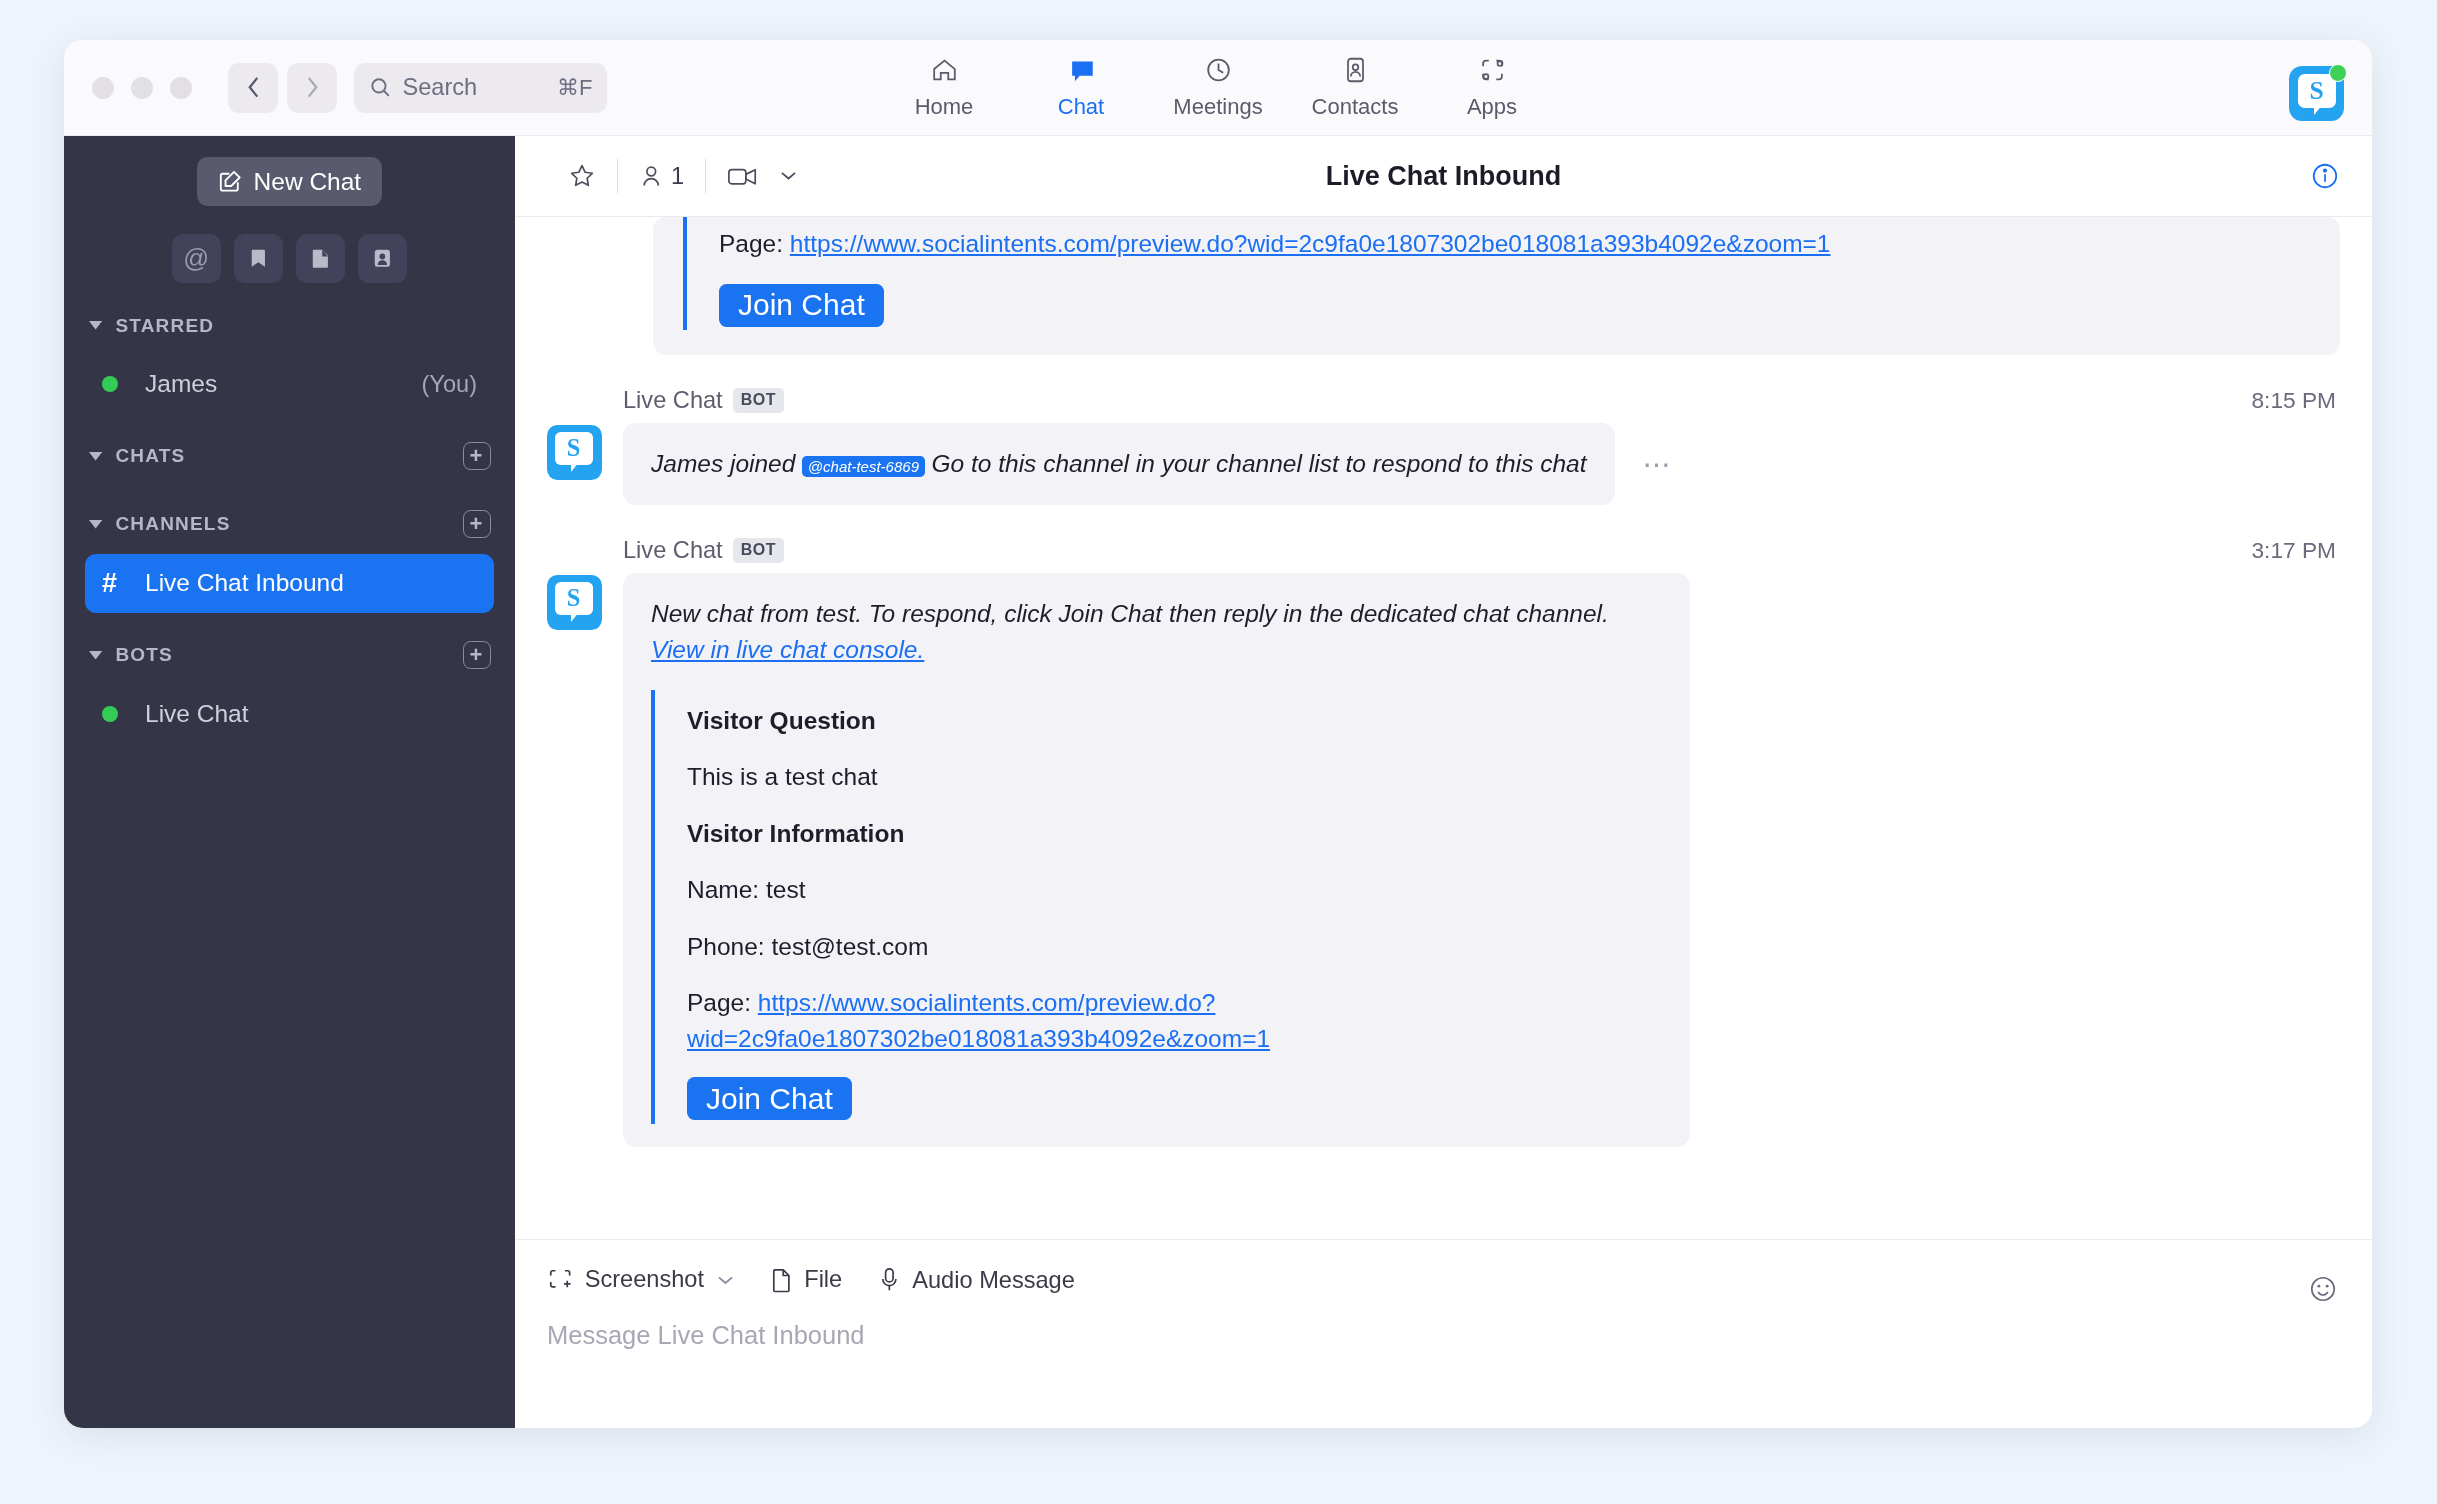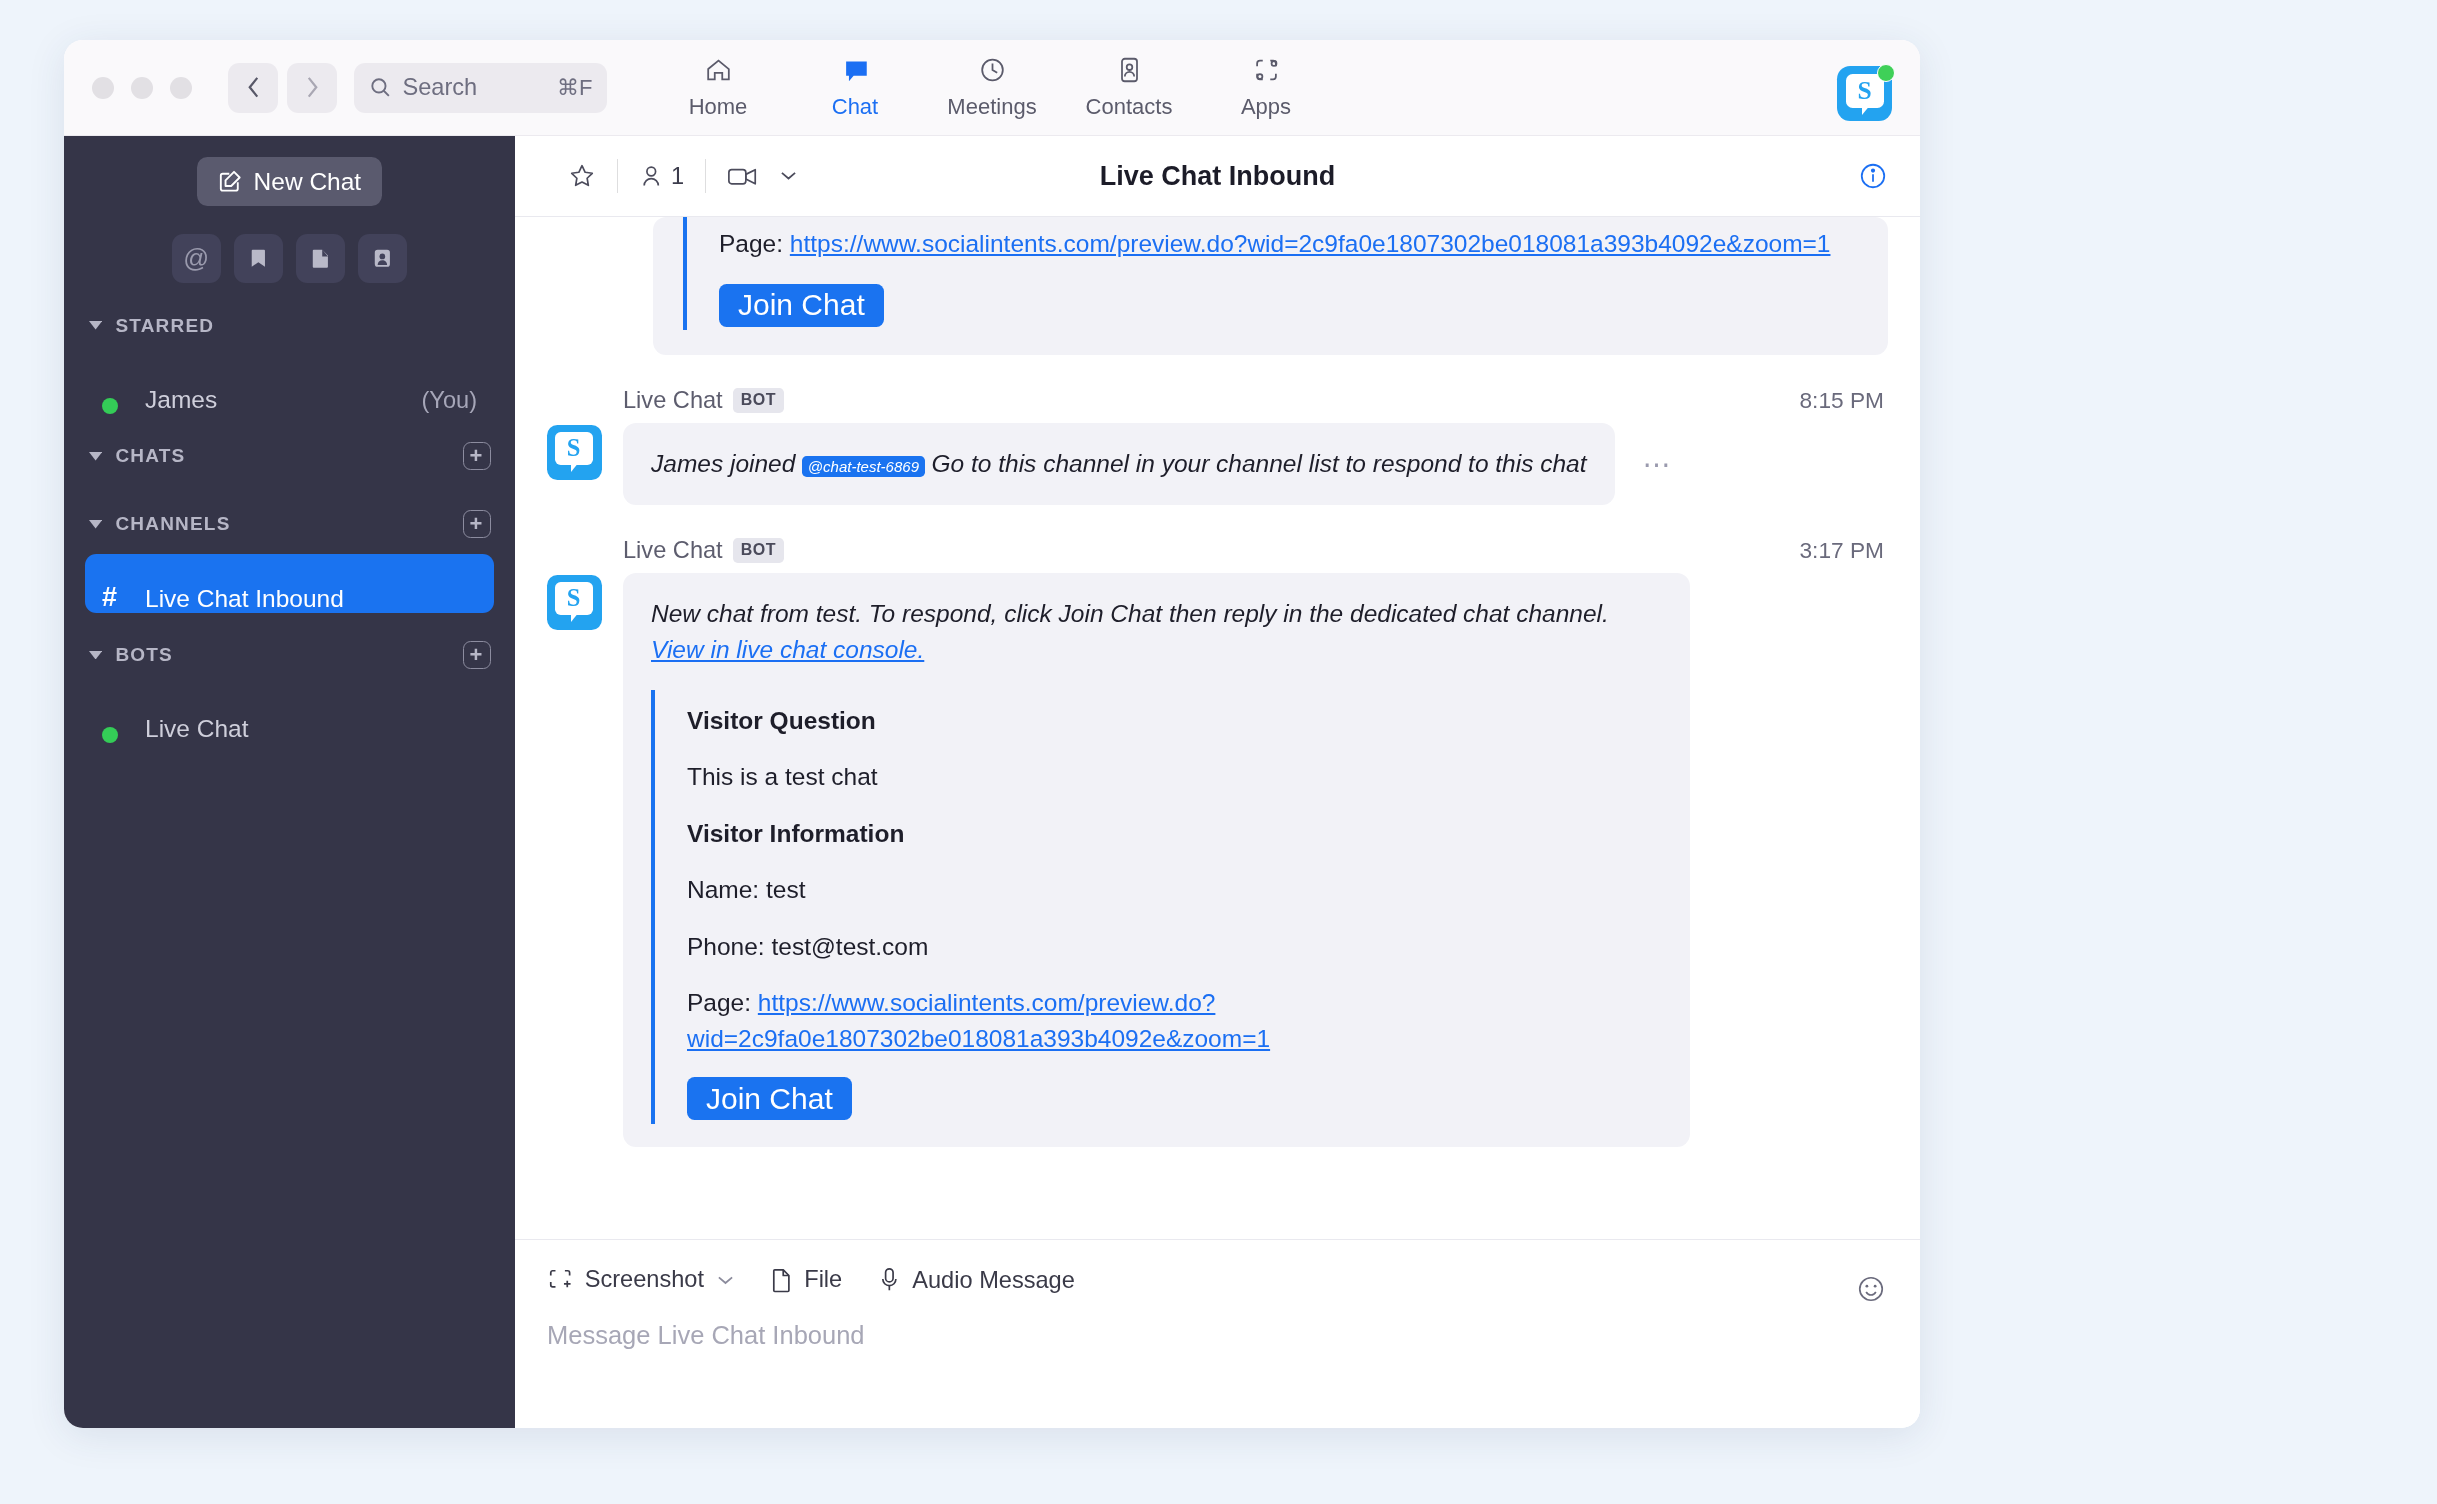--- a/index.html
+++ b/index.html
@@ -6,21 +6,21 @@
   html, body {
     width: 2438px; height: 1505px;
     background: #eef4fb;
     font-family: "Liberation Sans", sans-serif;
     overflow: hidden;
   }
 
   .app-window {
     position: absolute;
     left: 64px; top: 40px;
-    width: 1856px; height: 1388px;
+    width: 2308px; height: 1388px;
     background: #ffffff;
     border-radius: 19px;
     box-shadow: 0 7.6px 38px rgba(40,60,100,0.10);
     overflow: hidden;
     display: flex;
     flex-direction: column;
   }
 
   
   .titlebar {
@@ -161,21 +161,21 @@
   .plusbtn {
     width: 28px; height: 28px;
     border: 1.5px solid #8c8c9f;
     border-radius: 7.6px;
     color: #b6b6c6;
     display:flex; align-items:center; justify-content:center;
     font-size: 22px; line-height: 1;
   }
 
   .side-item {
-    display: flex; align-items: flex-end;
+    display: flex; align-items: center;
     height: 59px;
     margin: 3.8px 21px;
     padding: 0 17px;
     border-radius: 11.3px;
     font-size: 24.5px;
     color: #cfcfdb;
   }
   .side-item .gi { width: 43px; display:flex; align-items:center; }
   .side-item .nm { flex: 1; }
   .side-item .sfx { color: #a6a6b8; font-size: 23.6px; }

